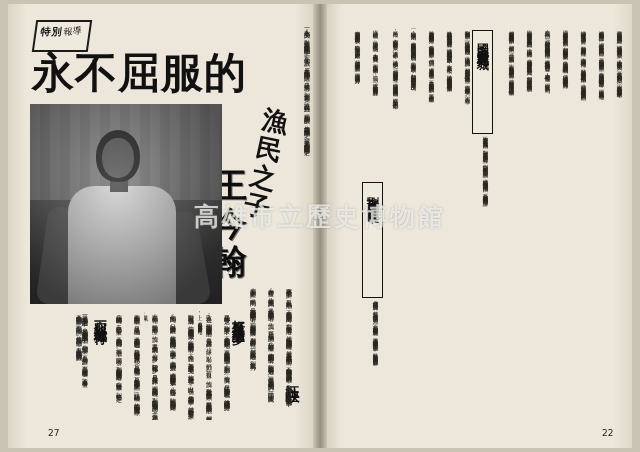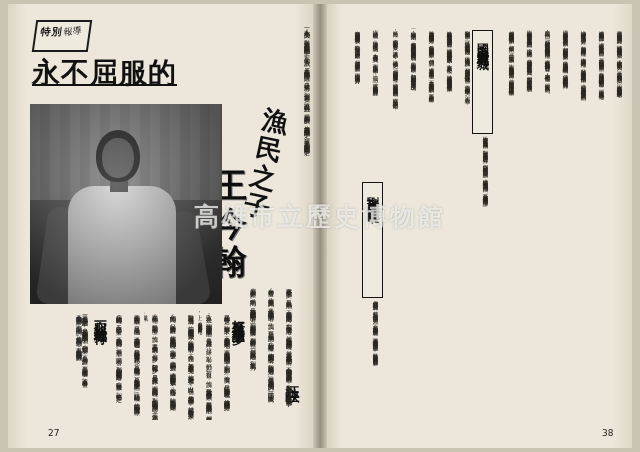--- a/index.html
+++ b/index.html
@@ -89,28 +89,27 @@
 
   
   .headline-box {
     position: absolute;
     left: 24px;
     top: 46px;
     width: 240px;
     height: 50px;
   }
   .headline-main {
-    font-size: 28px;
+    font-size: 42px;
     line-height: 46px;
     font-weight: bold;
     color: #111;
     letter-spacing: 1px;
     font-family: "DejaVu Sans", sans-serif;
     white-space: nowrap;
-    text-decoration: underline;
   }
   .headline-diag {
     position: absolute;
     left: 236px;
     top: 96px;
     width: 70px;
     height: 180px;
     transform: rotate(12deg);
     transform-origin: top left;
   }
@@ -336,21 +335,21 @@
       <div class="vcol tiny" style="left:152px; top:128px; width:18px; height:284px;">檢察官後來以查無實據為由，對部分涉案人員做出不起訴處分。但對於已經被判刑入獄的人來說，這樣的結果不僅無法還他們清白，反而讓整個案件顯得更加荒謬。</div>
       <div class="vcol tiny" style="left:134px; top:22px; width:18px; height:390px;">翻閱當年的卷宗，可以發現許多被塗抹或遺漏的段落。一位退休的司法人員說，那個年代的卷宗經常「有選擇性地完整」，這句話聽起來像玩笑，卻令人心寒。</div>
       <div class="vcol tiny" style="left:116px; top:22px; width:18px; height:390px;">社會輿論在案發初期一面倒地支持當局的處置，媒體的報導也多半採用官方提供的版本。直到數年之後，才陸續有學者與民間團體開始重新檢視這個案子。</div>
       <div class="vcol tiny" style="left:98px; top:22px; width:18px; height:390px;">受難者家屬組成的團體持續奔走，希望能夠促成案件的重新調查。他們強調，追求真相並不是為了報復，而是為了讓制度能夠記取教訓，不再重蹈覆轍。</div>
       <div class="vcol tiny" style="left:80px; top:22px; width:18px; height:390px;">一位法學教授指出，這個案件暴露出當時司法體系在面對政治壓力時的脆弱，如果沒有制度性的改革，類似的悲劇隨時都可能以另一種形式再度出現。</div>
       <div class="vcol tiny" style="left:62px; top:22px; width:18px; height:390px;">時至今日，仍有許多問題沒有答案。誰下的命令？誰做的決定？那些消失的檔案究竟去了哪裡？這些疑問像是一道道未癒合的傷口，橫亙在歷史的記憶之中。</div>
       <div class="vcol tiny" style="left:42px; top:292px; width:18px; height:120px;">我們整理這些資料，並非要對任何個人做出審判，而是希望藉由事實的呈現，讓更多人理解那個年代所發生的事，以及它對無數家庭所造成的影響。</div>
       <div class="vcol tiny" style="left:42px; top:22px; width:18px; height:150px;">採訪的最後，一位受訪者說了這樣一句話：「真相也許會遲到，但不應該永遠缺席。」這句話，或許正是這篇報導最好的註腳。</div>
       <div class="vcol tiny" style="left:24px; top:22px; width:18px; height:390px;">本刊將持續追蹤本案的後續發展，也歡迎知情人士提供進一步的線索，我們承諾會保護消息來源，絕不洩漏提供者的身分。</div>
 
-      <div class="page-num" style="left:282px; top:424px;">38</div>
+      <div class="page-num" style="left:282px; top:424px;">22</div>
     </div>
 
     <div class="page-left">
 
       <div class="corner-tag">
         <span class="tag-text">特別</span>
         <span class="tag-sub">報導</span>
       </div>
 
       <div class="headline-box">

